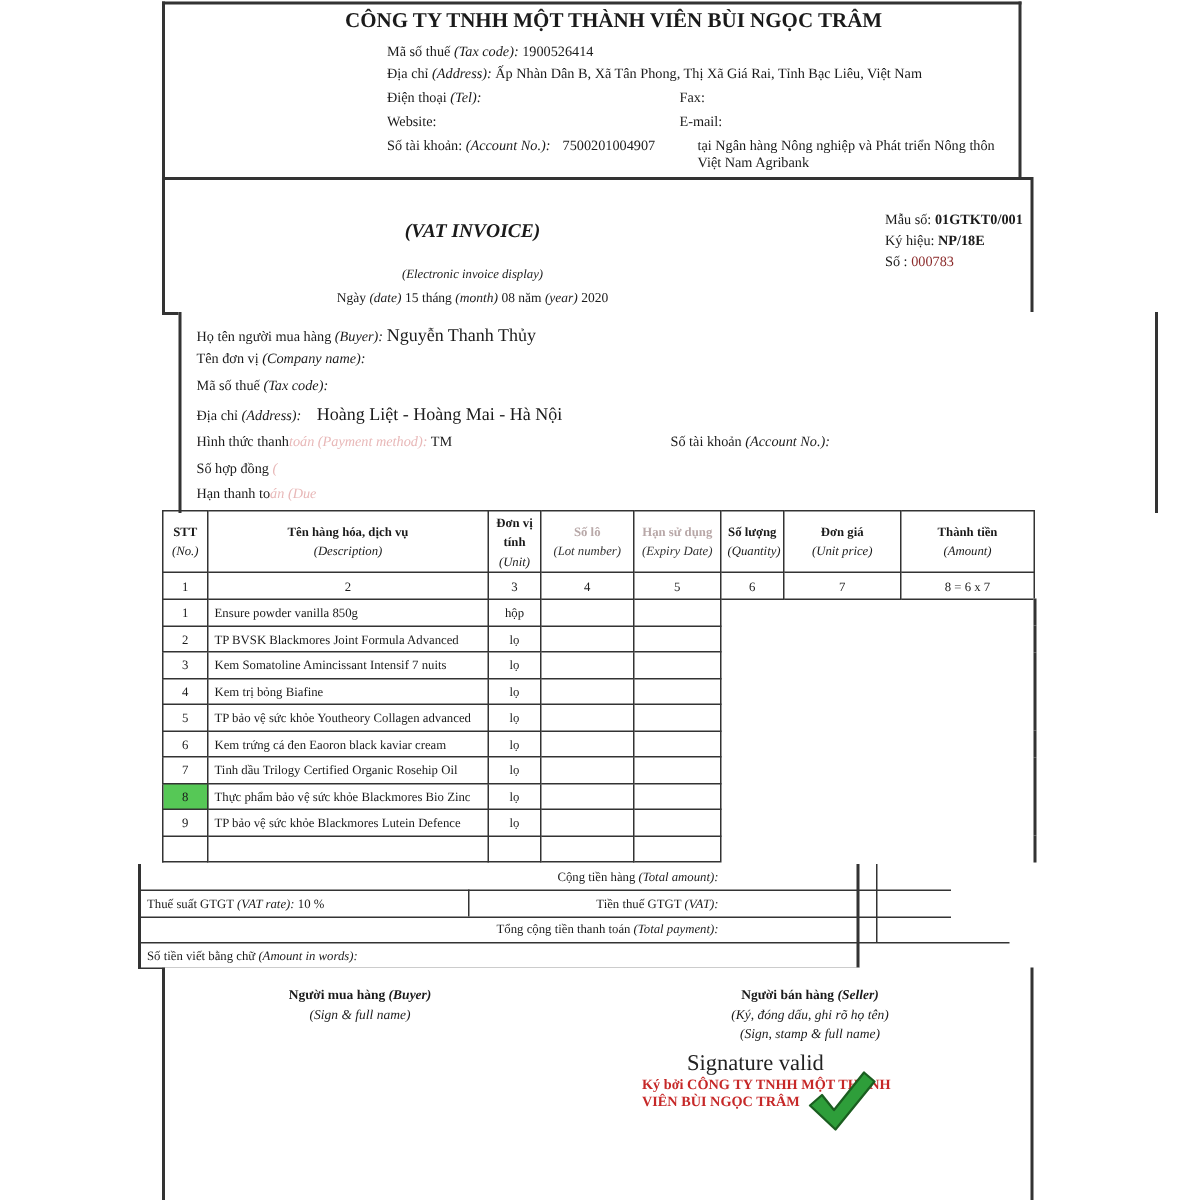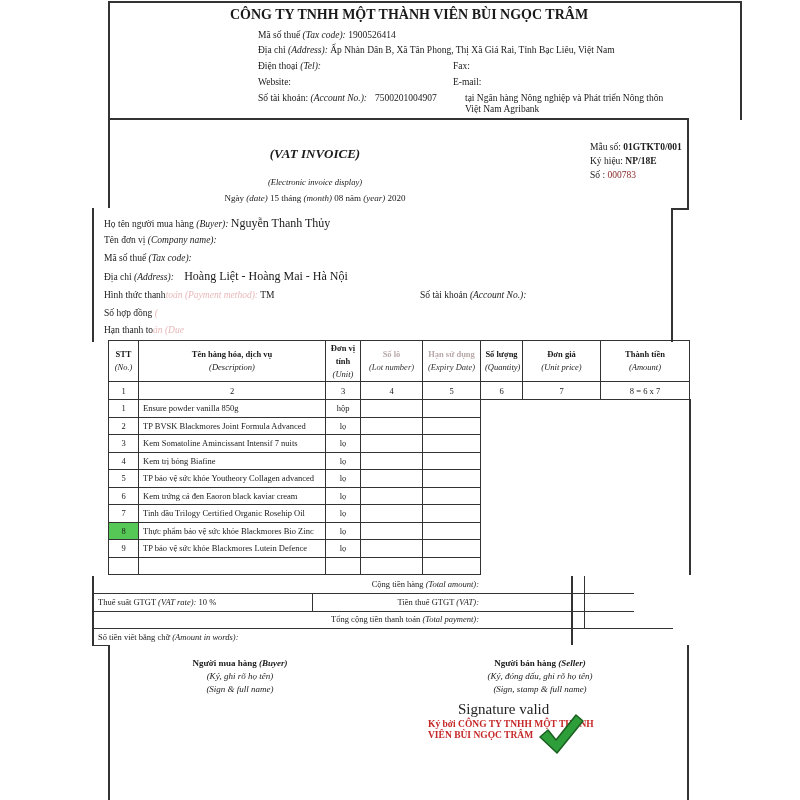--- a/index.html
+++ b/index.html
@@ -4,32 +4,32 @@
 <style>
   html, body { margin: 0; padding: 0; background: #ffffff; }
   body { width: 800px; height: 800px; position: relative; overflow: hidden;
          font-family: "Liberation Serif", "DejaVu Serif", serif; color: #1a1a1a; }
   .box { position: absolute; border: 2px solid #333; box-sizing: border-box; background: #fff; }
   .abs { position: absolute; white-space: nowrap; }
   .it { font-style: italic; }
   .b { font-weight: bold; }
 
   
-  #hdr { left: 108px; top: 1px; width: 634px; height: 119px; border-bottom: none; }
+  #hdr { left: 108px; top: 1px; width: 573px; height: 119px; border-bottom: none; }
   #hdr .company { left: 120px; top: 4px; font-size: 14px; font-weight: bold; }
   #hdr .line { left: 148px; font-size: 9.5px; }
 
   
   #ttl { left: 108px; top: 118px; width: 581px; height: 92px; }
   #ttl .c { position: absolute; left: 0; width: 410px; text-align: center; }
   #ttl .meta { left: 480px; font-size: 9.5px; }
   .red { color: #8b2a2a; }
 
   
-  #buyer { left: 92px; top: 208px; width: 581px; height: 134px; border-top: none; border-bottom: none; }
+  #buyer { left: 119px; top: 208px; width: 653px; height: 134px; border-top: none; border-bottom: none; }
   #buyer .l { left: 10px; font-size: 9.5px; }
   .faint { color: #e8b8b8; }
   .hand { font-size: 12px; }
 
   
   table.items { position: absolute; left: 108px; top: 340px; width: 581px; border-collapse: collapse;
                 table-layout: fixed; font-size: 8.5px; }
   table.items td, table.items th { border: 1px solid #333; padding: 0 4px; box-sizing: border-box; }
   table.items th { font-weight: bold; text-align: center; height: 41px; font-size: 8.5px; line-height: 13px; }
   table.items th .sub { font-weight: normal; font-style: italic; display: block; }
@@ -283,21 +283,20 @@
   </div>
   <div class="r" style="left:4px; top:56px;">
     <span>Số tiền viết bằng chữ</span>
     <span class="it">(Amount in words):</span>
   </div>
 </div>
 
 <div class="box" id="sig">
   <div class="cap" style="left:20px; top:12px;">
     <div><span class="b">Người mua hàng</span> <span class="b it">(Buyer)</span></div>
-    <div class="it">(Ký, ghi rõ họ tên)</div>
     <div class="it">(Sign &amp; full name)</div>
   </div>
   <div class="cap" style="left:320px; top:12px;">
     <div><span class="b">Người bán hàng</span> <span class="b it">(Seller)</span></div>
     <div class="it">(Ký, đóng dấu, ghi rõ họ tên)</div>
     <div class="it">(Sign, stamp &amp; full name)</div>
   </div>
   <div class="abs valid" style="left:348px;">Signature valid</div>
   <div class="abs signer">Ký bởi CÔNG TY TNHH MỘT THÀNH VIÊN BÙI NGỌC TRÂM</div>
   <svg class="abs check" width="46" height="42" viewBox="0 0 46 42">

